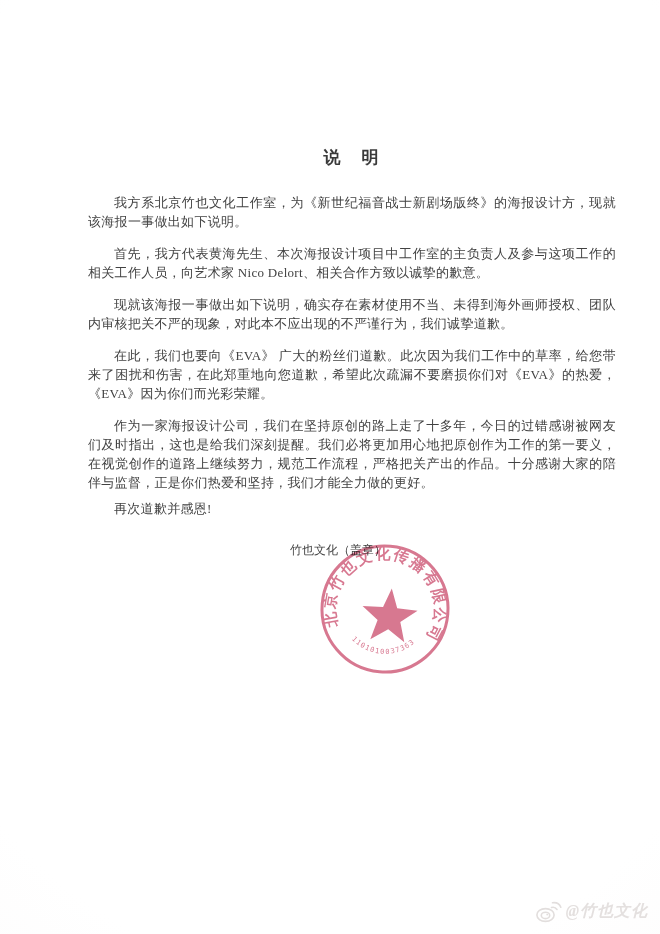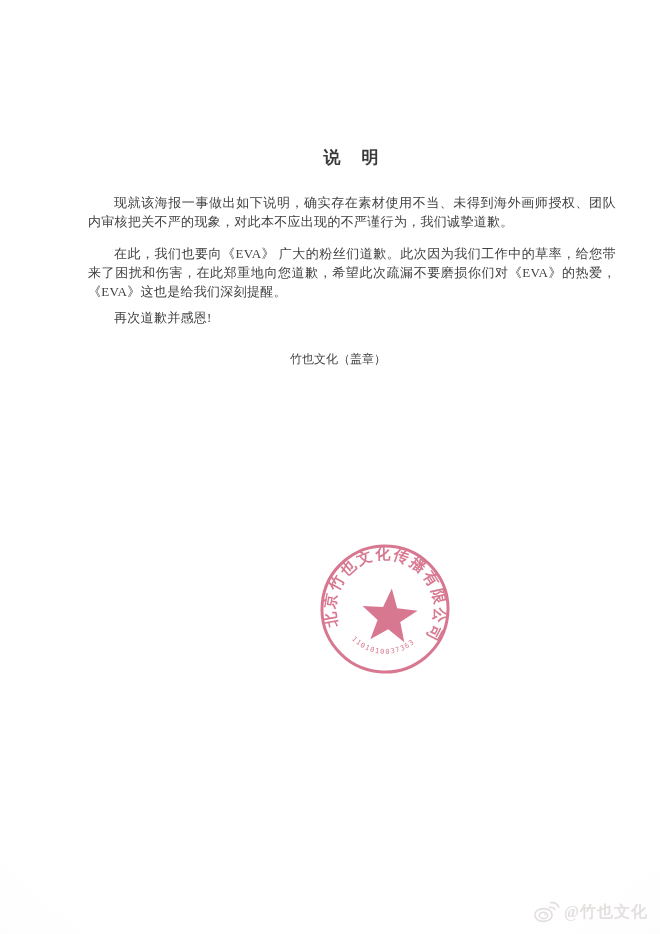--- a/index.html
+++ b/index.html
@@ -69,42 +69,45 @@
   .stamp-serial {
     font-family: "DejaVu Sans Mono", monospace;
     font-size: 7px;
     letter-spacing: 1.2px;
   }
   .watermark {
     position: absolute;
     right: 12px;
     bottom: 11px;
     display: flex;
-    align-items: center;
     gap: 4px;
     color: #e2dedd;
+    font-style: italic;
   }
   .watermark .wm-text {
     font-size: 16px;
     font-weight: 600;
     letter-spacing: 1px;
     color: #e4e0df;
   }
   .watermark svg { display: block; }
 </style>
 </head>
 <body>
 
 <div class="page">
 
   <div class="doc">
     <div class="doc-title">说　明</div>
 
+    <p>我方系北京竹也文化工作室，为《新世纪福音战士新剧场版终》的海报设计方，现就该海报一事做出如下说明。</p>
+    <p>首先，我方代表黄海先生、本次海报设计项目中工作室的主负责人及参与这项工作的相关工作人员，向艺术家 Nico Delort、相关合作方致以诚挚的歉意。</p>
     <p>现就该海报一事做出如下说明，确实存在素材使用不当、未得到海外画师授权、团队内审核把关不严的现象，对此本不应出现的不严谨行为，我们诚挚道歉。</p>
-    <p>在此，我们也要向《EVA》 广大的粉丝们道歉。此次因为我们工作中的草率，给您带来了困扰和伤害，在此郑重地向您道歉，希望此次疏漏不要磨损你们对《EVA》的热爱，《EVA》这也是给我们深刻提醒。</p>
+    <p>在此，我们也要向《EVA》 广大的粉丝们道歉。此次因为我们工作中的草率，给您带来了困扰和伤害，在此郑重地向您道歉，希望此次疏漏不要磨损你们对《EVA》的热爱，《EVA》因为你们而光彩荣耀。</p>
+    <p>作为一家海报设计公司，我们在坚持原创的路上走了十多年，今日的过错感谢被网友们及时指出，这也是给我们深刻提醒。我们必将更加用心地把原创作为工作的第一要义，在视觉创作的道路上继续努力，规范工作流程，严格把关产出的作品。十分感谢大家的陪伴与监督，正是你们热爱和坚持，我们才能全力做的更好。</p>
     <p class="closing">再次道歉并感恩!</p>
 
     <div class="signature">
       <div>竹也文化（盖章）</div>
     </div>
   </div>
 
   <div class="stamp">
     <svg viewBox="0 0 138 138" xmlns="http://www.w3.org/2000/svg">
       <defs>

